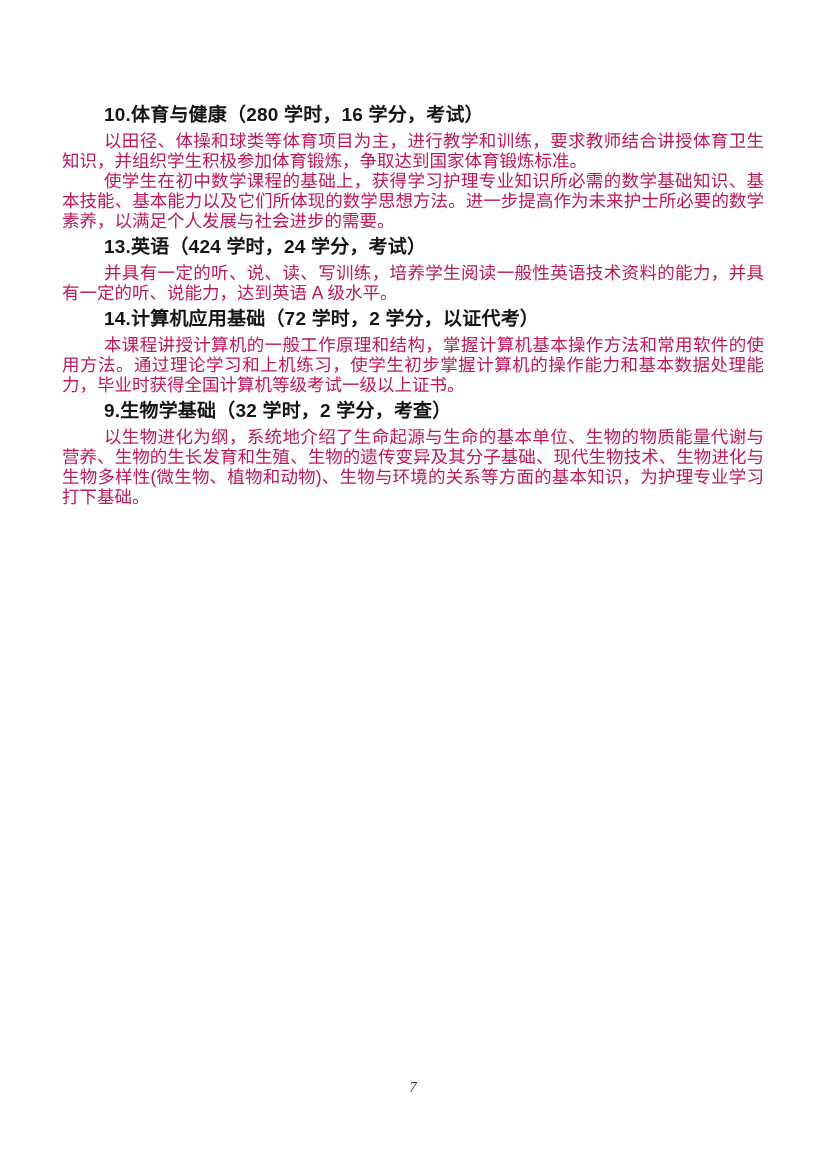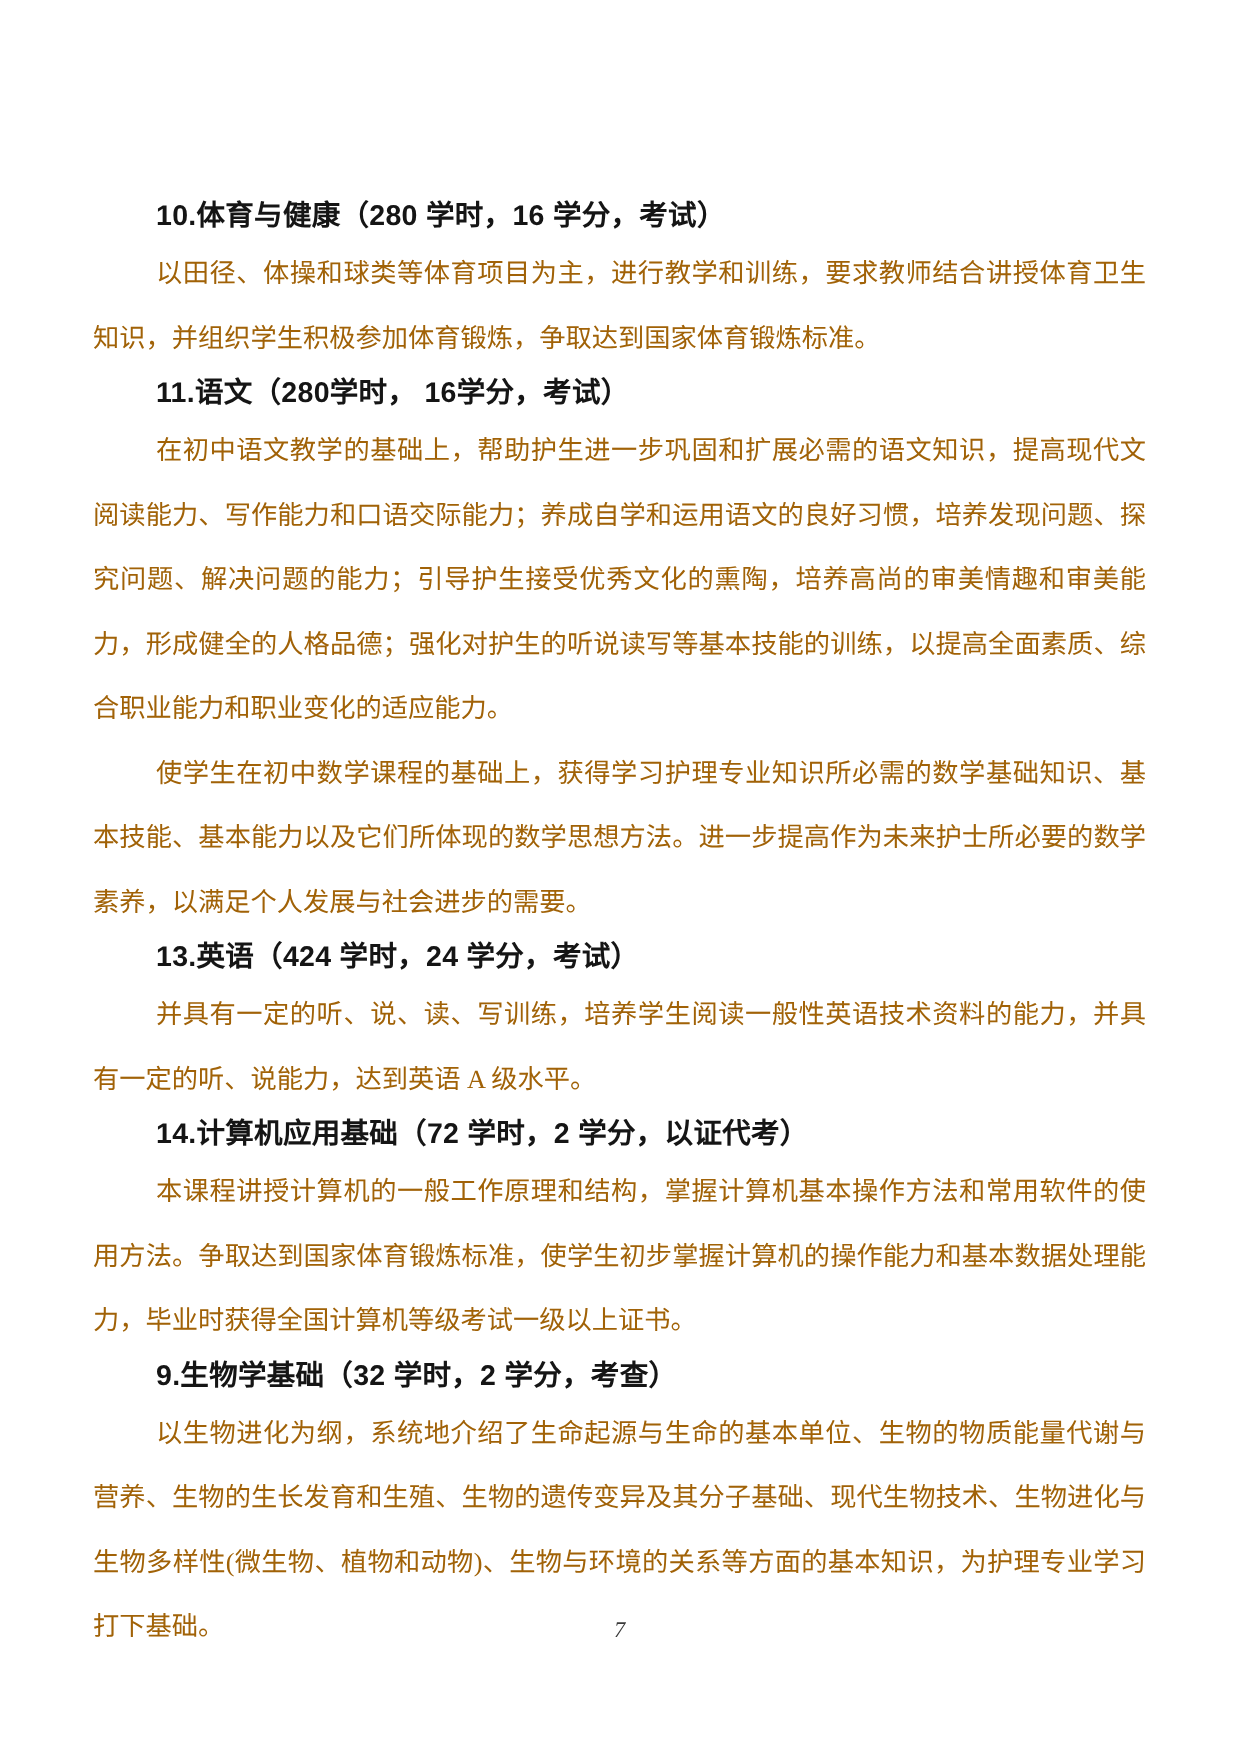--- a/index.html
+++ b/index.html
@@ -19,42 +19,41 @@
     top: 0; left: 0;
     width: 826px;
     height: 1169px;
     background: #ffffff;
   }
   .content {
     position: absolute;
     top: 99px;
     left: 62px;
     width: 702px;
-    margin-top: 30px;
   }
   .section { margin: 0; padding: 0; }
   .section-heading {
     margin: 0;
     padding: 0;
     font-family: "Liberation Sans", "DejaVu Sans", sans-serif;
     font-weight: bold;
     font-size: 19px;
     line-height: 32.1px;
     color: #151515;
     text-indent: 42px;
     letter-spacing: 0.2px;
     white-space: pre-wrap;
   }
   .section-body {
     margin: 0;
     padding: 0;
-    font-family: Liberation Serif, serif;
+    font-family: Liberation Sans, sans-serif;
     font-size: 17.5px;
-    line-height: 43px;
-    color: #a16207;
+    line-height: 20px;
+    color: #be185d;
     text-align: justify;
     text-justify: inter-ideograph;
     text-indent: 42px;
     letter-spacing: 0px;
   }
   .footer {
     position: absolute;
     top: 1078px;
     left: 0;
     width: 826px;
@@ -71,37 +70,33 @@
 <body>
 
 <div class="page">
   <div class="content">
 
     <div class="section">
       <h3 class="section-heading">10.体育与健康（280 学时，16 学分，考试）</h3>
       <p class="section-body">以田径、体操和球类等体育项目为主，进行教学和训练，要求教师结合讲授体育卫生知识，并组织学生积极参加体育锻炼，争取达到国家体育锻炼标准。</p>
     </div>
 
-    <div class="section">
-      <h3 class="section-heading">11.语文（280学时， 16学分，考试）</h3>
-      <p class="section-body">在初中语文教学的基础上，帮助护生进一步巩固和扩展必需的语文知识，提高现代文阅读能力、写作能力和口语交际能力；养成自学和运用语文的良好习惯，培养发现问题、探究问题、解决问题的能力；引导护生接受优秀文化的熏陶，培养高尚的审美情趣和审美能力，形成健全的人格品德；强化对护生的听说读写等基本技能的训练，以提高全面素质、综合职业能力和职业变化的适应能力。</p>
-    </div>
 
     <div class="section">
       <p class="section-body">使学生在初中数学课程的基础上，获得学习护理专业知识所必需的数学基础知识、基本技能、基本能力以及它们所体现的数学思想方法。进一步提高作为未来护士所必要的数学素养，以满足个人发展与社会进步的需要。</p>
     </div>
 
     <div class="section">
       <h3 class="section-heading">13.英语（424 学时，24 学分，考试）</h3>
       <p class="section-body">并具有一定的听、说、读、写训练，培养学生阅读一般性英语技术资料的能力，并具有一定的听、说能力，达到英语 A 级水平。</p>
     </div>
 
     <div class="section">
       <h3 class="section-heading">14.计算机应用基础（72 学时，2 学分，以证代考）</h3>
-      <p class="section-body">本课程讲授计算机的一般工作原理和结构，掌握计算机基本操作方法和常用软件的使用方法。争取达到国家体育锻炼标准，使学生初步掌握计算机的操作能力和基本数据处理能力，毕业时获得全国计算机等级考试一级以上证书。</p>
+      <p class="section-body">本课程讲授计算机的一般工作原理和结构，掌握计算机基本操作方法和常用软件的使用方法。通过理论学习和上机练习，使学生初步掌握计算机的操作能力和基本数据处理能力，毕业时获得全国计算机等级考试一级以上证书。</p>
     </div>
 
 
     <div class="section">
       <h3 class="section-heading">9.生物学基础（32 学时，2 学分，考查）</h3>
       <p class="section-body">以生物进化为纲，系统地介绍了生命起源与生命的基本单位、生物的物质能量代谢与营养、生物的生长发育和生殖、生物的遗传变异及其分子基础、现代生物技术、生物进化与生物多样性(微生物、植物和动物)、生物与环境的关系等方面的基本知识，为护理专业学习打下基础。</p>
     </div>
 
   </div>
 

